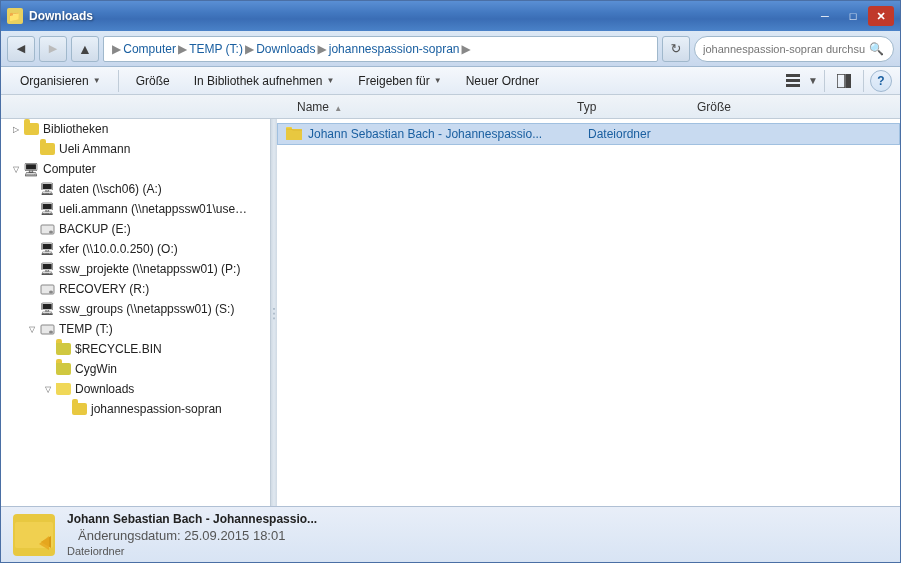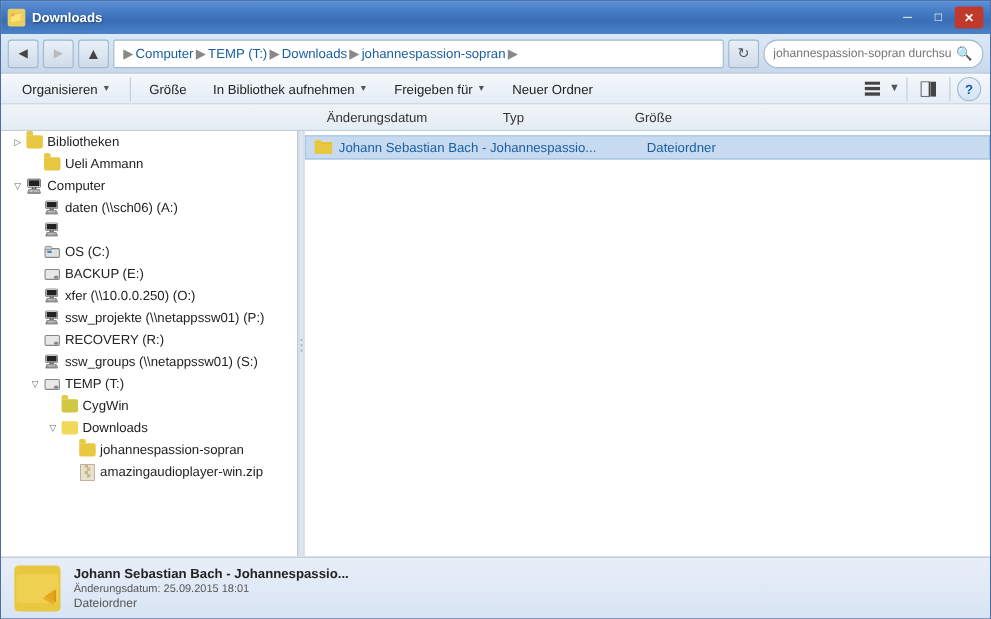--- a/index.html
+++ b/index.html
@@ -338,21 +338,21 @@
     .status-thumb {
       width: 42px; height: 42px;
       background: #e8c840;
       border-radius: 4px;
       display: flex; align-items: center; justify-content: center;
       flex-shrink: 0;
       position: relative;
     }
     .status-info { display: flex; flex-direction: column; gap: 2px; }
     .status-name { font-size: 12px; font-weight: bold; color: #222; }
-    .status-meta { font-size: 10px; color: #555; }
+    .status-meta { font-size: 13px; color: #555; margin-left: 11px; }
     .status-type { font-size: 11px; color: #555; }
   </style>
 </head>
 <body>
 
 <div class="window">
 
   <div class="title-bar">
     <div class="title-bar-icon">
       <span style="font-size:10px;">📁</span>
@@ -423,22 +423,23 @@
       <svg width="14" height="14" viewBox="0 0 14 14" fill="#444">
         <rect x="0" y="0" width="8" height="14" fill="none" stroke="#444" stroke-width="1.5"></rect>
         <rect x="9" y="0" width="5" height="14"></rect>
       </svg>
     </div>
     <div class="toolbar-separator"></div>
     <div class="help-btn">?</div>
   </div>
 
   <div class="column-headers">
-    <span class="col-header col-date">
-      <span>Änderungsdatum</span>
+    <span class="col-header col-name">
+      <span>Name</span>
+      <span class="col-arrow">▲</span>
     </span>
     <span class="col-header col-type">
       <span>Typ</span>
     </span>
     <span class="col-header col-size">
       <span>Größe</span>
     </span>
   </div>
 
   <div class="main-content">
@@ -472,34 +473,23 @@
         <span class="tree-indent"></span>
         <span class="tree-expand"></span>
         <span class="tree-icon" style="font-size:12px;">🖥</span>
         <span style="overflow:hidden;text-overflow:ellipsis;white-space:nowrap;max-width:190px;">daten (\\sch06) (A:)</span>
       </div>
 
       <div class="tree-item">
         <span class="tree-indent"></span>
         <span class="tree-expand"></span>
         <span class="tree-icon" style="font-size:12px;">🖥</span>
-      </div>
-
-      <div class="tree-item">
-        <span class="tree-indent"></span>
-        <span class="tree-expand"></span>
-        <span class="tree-icon">
-          <svg width="15" height="14" viewBox="0 0 15 14">
-            <rect x="1" y="4" width="13" height="8" rx="1" fill="#e0e0e0" stroke="#888" stroke-width="1"></rect>
-            <rect x="3" y="6" width="4" height="2" fill="#4488cc"></rect>
-            <rect x="1" y="2" width="6" height="3" rx="1" fill="#d0d0d0" stroke="#888" stroke-width="0.8"></rect>
-          </svg>
-        </span>
-        <span>OS (C:)</span>
-      </div>
+        <span style="overflow:hidden;text-overflow:ellipsis;white-space:nowrap;max-width:190px;">ueli.ammann (\\netappssw01\user) (</span>
+      </div>
+
 
 
       <div class="tree-item">
         <span class="tree-indent"></span>
         <span class="tree-expand"></span>
         <span class="tree-icon">
           <svg width="15" height="14" viewBox="0 0 15 14">
             <rect x="1" y="3" width="13" height="9" rx="1" fill="#e8e8e8" stroke="#888" stroke-width="1"></rect>
             <ellipse cx="11" cy="10" rx="2" ry="1.5" fill="#888"></ellipse>
           </svg>
@@ -545,28 +535,37 @@
         <span class="tree-expand">▽</span>
         <span class="tree-icon">
           <svg width="15" height="14" viewBox="0 0 15 14">
             <rect x="1" y="3" width="13" height="9" rx="1" fill="#e8e8e8" stroke="#888" stroke-width="1"></rect>
             <ellipse cx="11" cy="10" rx="2" ry="1.5" fill="#888"></ellipse>
           </svg>
         </span>
         <span>TEMP (T:)</span>
       </div>
 
-
       <div class="tree-item">
         <span class="tree-indent"></span>
         <span class="tree-indent"></span>
         <span class="tree-expand"></span>
         <span class="tree-icon">
           <div class="icon-folder" style="background:#d0c840;"></div>
         </span>
+        <span>$RECYCLE.BIN</span>
+      </div>
+
+      <div class="tree-item">
+        <span class="tree-indent"></span>
+        <span class="tree-indent"></span>
+        <span class="tree-expand"></span>
+        <span class="tree-icon">
+          <div class="icon-folder" style="background:#d0c840;"></div>
+        </span>
         <span>CygWin</span>
       </div>
 
       <div class="tree-item">
         <span class="tree-indent"></span>
         <span class="tree-indent"></span>
         <span class="tree-expand">▽</span>
         <span class="tree-icon">
           <div class="icon-folder-open"></div>
         </span>
@@ -577,36 +576,20 @@
         <span class="tree-indent"></span>
         <span class="tree-indent"></span>
         <span class="tree-indent"></span>
         <span class="tree-expand"></span>
         <span class="tree-icon">
           <div class="icon-folder"></div>
         </span>
         <span>johannespassion-sopran</span>
       </div>
 
-      <div class="tree-item">
-        <span class="tree-indent"></span>
-        <span class="tree-indent"></span>
-        <span class="tree-indent"></span>
-        <span class="tree-expand"></span>
-        <span class="tree-icon">
-          <svg width="13" height="15" viewBox="0 0 13 15">
-            <rect x="0" y="0" width="13" height="15" rx="1" fill="#e8e0d0" stroke="#a08060" stroke-width="1"></rect>
-            <rect x="4" y="0" width="3" height="3" fill="#c8b880"></rect>
-            <rect x="6" y="3" width="3" height="3" fill="#c8b880"></rect>
-            <rect x="4" y="6" width="3" height="3" fill="#c8b880"></rect>
-            <rect x="6" y="9" width="3" height="3" fill="#c8b880"></rect>
-          </svg>
-        </span>
-        <span>amazingaudioplayer-win.zip</span>
-      </div>
 
     </div>
 
     <div class="splitter"></div>
 
     <div class="right-panel">
 
       <div class="file-item selected">
         <span class="file-icon">
           <svg width="16" height="14" viewBox="0 0 16 14">

